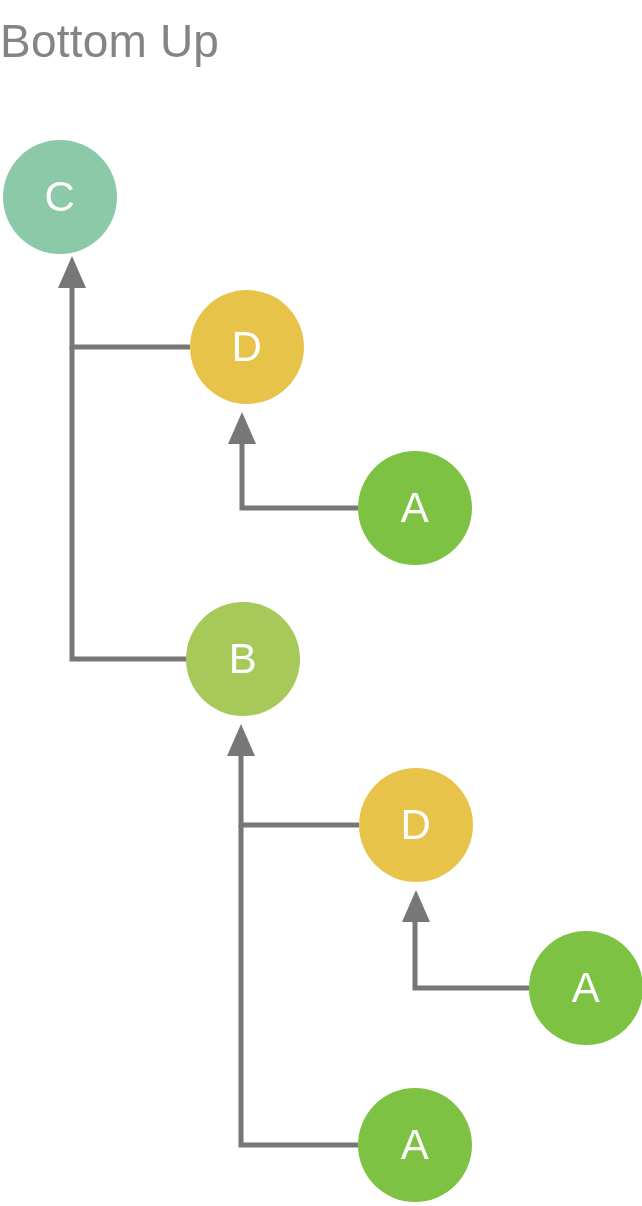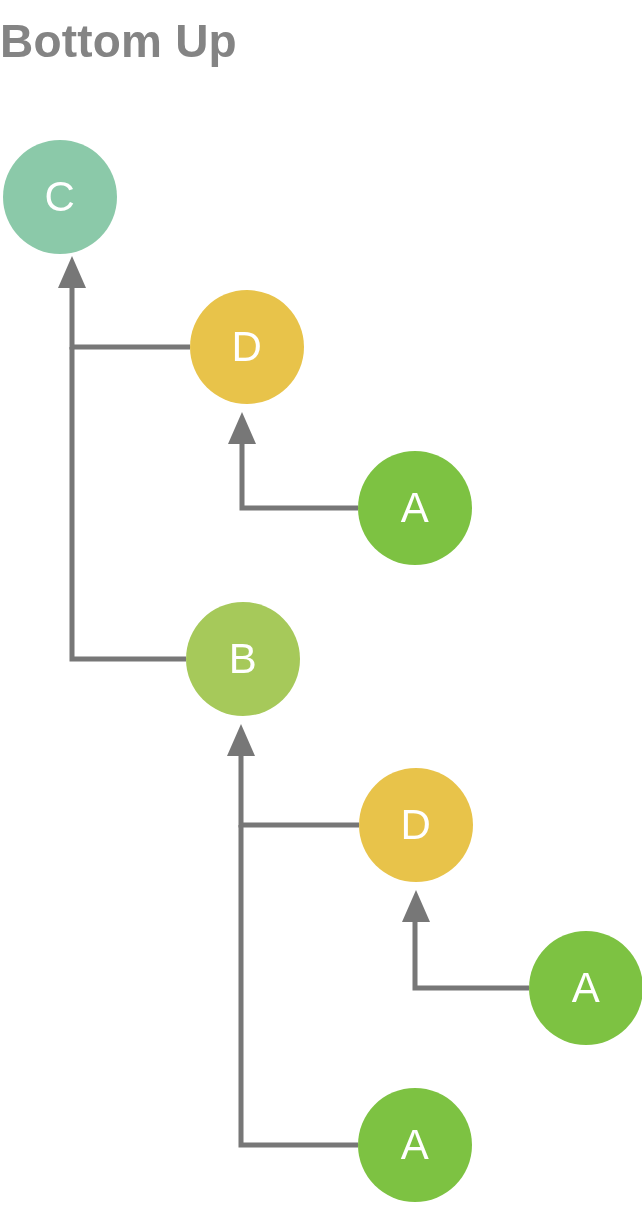--- a/index.html
+++ b/index.html
@@ -15,21 +15,21 @@
     width: 642px;
     height: 1206px;
     background: #ffffff;
     overflow: hidden;
   }
   #title {
     position: absolute;
     left: 0px;
     top: 14px;
     font-size: 46px;
-    font-weight: 700;
+    font-weight: 400;
     color: #848484;
     letter-spacing: 0.2px;
     white-space: nowrap;
   }
   #edges {
     position: absolute;
     left: 0;
     top: 0;
     width: 642px;
     height: 1206px;

